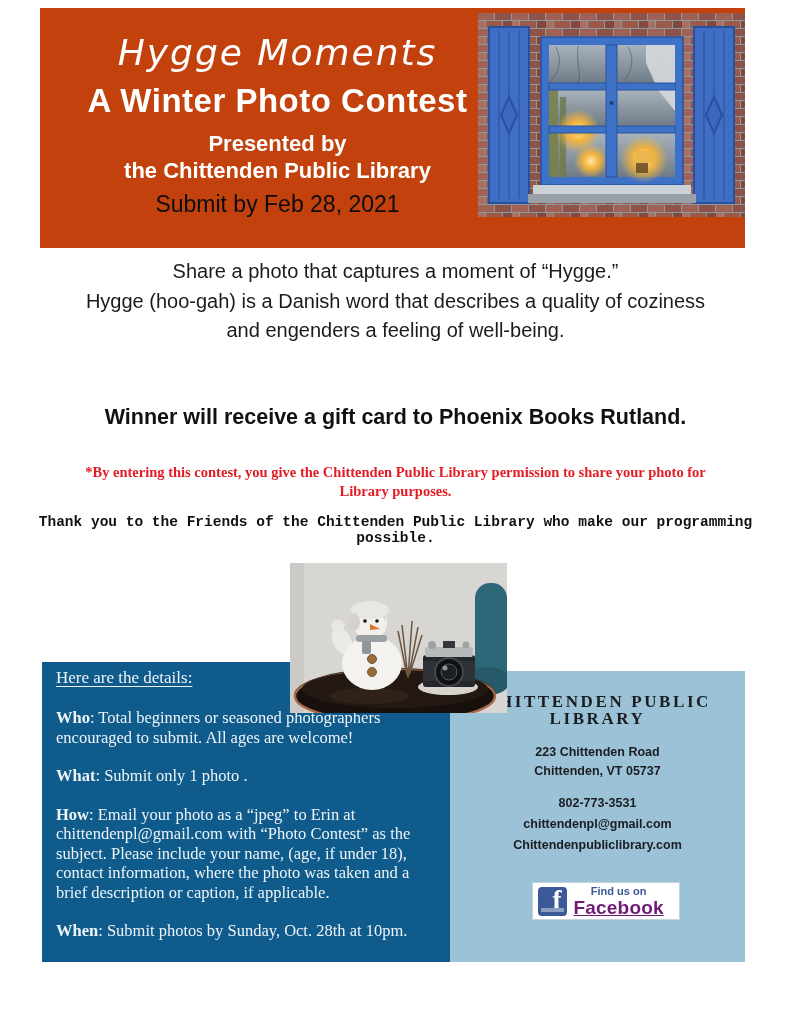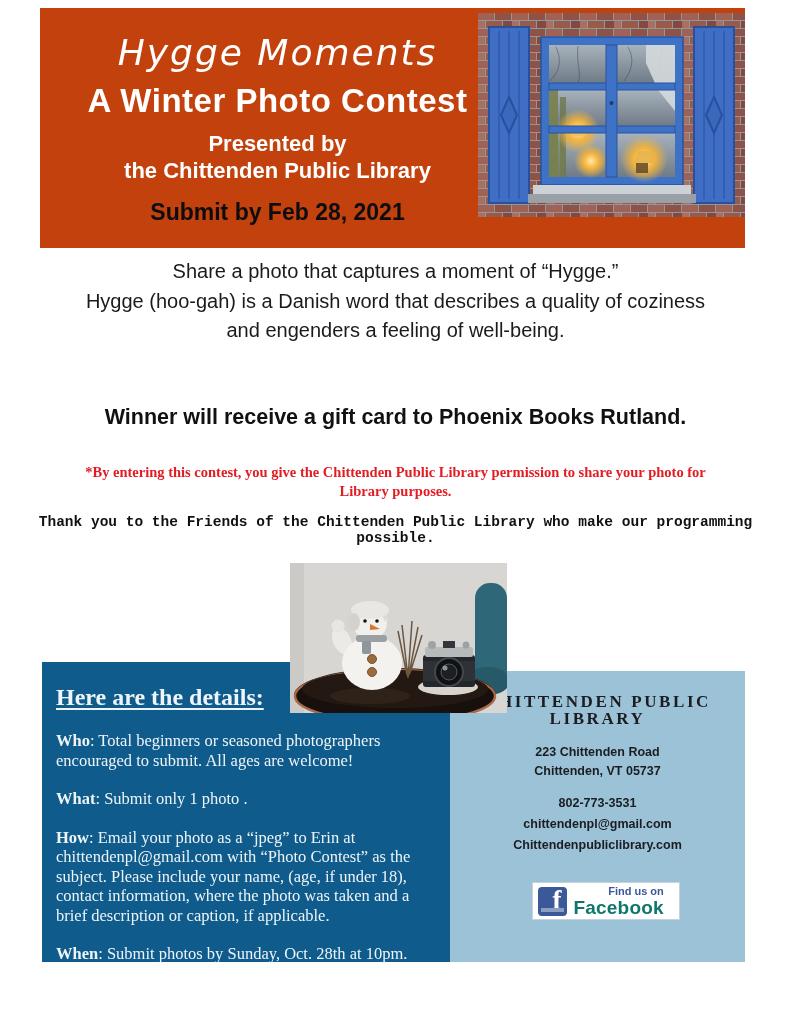--- a/index.html
+++ b/index.html
@@ -7,21 +7,21 @@
         font-family:"Liberation Sans",sans-serif;}
 
   
   .banner{position:absolute;left:40px;top:8px;width:705px;height:240px;background:#c2410c;}
   .banner-text{position:absolute;left:15px;top:0;width:445px;text-align:center;color:#ffffff;}
   .script-title{margin-top:24px;font-size:36px;font-style:italic;letter-spacing:2px;
                 font-family:"DejaVu Sans",cursive;}
   .main-title{margin-top:9px;font-size:33px;font-weight:bold;letter-spacing:.5px;}
   .presented{margin-top:10px;font-size:22px;font-weight:bold;line-height:27px;}
   .presented2{font-size:22px;font-weight:bold;line-height:27px;}
-  .deadline{margin-top:15px;font-size:23px;font-weight:bold;color:#0d0d0f;}
+  .deadline{margin-top:7px;font-size:23px;font-weight:normal;color:#0d0d0f;}
   .window-photo{position:absolute;right:0;top:5px;width:267px;height:204px;}
   .window-photo svg{display:block;width:100%;height:100%;}
 
   
   .intro{position:absolute;left:0;top:257px;width:791px;text-align:center;
          color:#1b1b1b;font-size:20px;line-height:29.5px;}
   .prize{position:absolute;left:0;top:405px;width:791px;text-align:center;
          color:#111;font-size:21.5px;font-weight:bold;}
   .note{position:absolute;left:0;top:463px;width:791px;text-align:center;
         color:#e31b23;font-family:"Liberation Serif",serif;font-weight:bold;
@@ -30,22 +30,22 @@
           font-family:Liberation Mono, monospace;font-weight:bold;font-size:14.5px;}
 
   
   .snowman-photo{position:absolute;left:290px;top:563px;width:217px;height:150px;z-index:3;}
   .snowman-photo svg{display:block;width:100%;height:100%;}
 
   
   .details-box{position:absolute;left:42px;top:662px;width:408px;height:300px;
                background:#0f5c8c;color:#eef4f8;font-family:"Liberation Serif",serif;
                box-sizing:border-box;padding:6px 12px 0 14px;z-index:1;}
-  .details-heading{font-size:24px;font-weight:bold;text-decoration:underline;
-                   text-underline-offset:3px;margin:16px 0 20px 0;}
+  .details-heading{font-size:17px;font-weight:normal;text-decoration:underline;
+                   text-underline-offset:3px;margin:0 0 20px 0;}
   .d-item{margin:0 0 19px 0;font-size:16.5px;line-height:19.5px;}
   .d-label{font-weight:bold;}
 
   
   .library-box{position:absolute;left:450px;top:671px;width:295px;height:291px;
                background:#9bc2d7;text-align:center;color:#1b1d21;z-index:1;
                box-sizing:border-box;padding-top:22px;}
   .lib-name{font-family:"Liberation Serif",serif;font-weight:bold;font-size:17px;
             letter-spacing:2.6px;line-height:17px;}
   .lib-address{margin-top:16px;font-weight:bold;font-size:12.5px;line-height:18.5px;}
@@ -54,23 +54,23 @@
   
   .fb-badge{margin:26px auto 0 auto;transform:translateX(8px);width:148px;height:38px;
             background:#ffffff;border-radius:2px;display:flex;align-items:center;
             gap:7px;padding:0 6px;box-sizing:border-box;box-shadow:0 0 0 1px #c7d2da inset;}
   .fb-square{position:relative;width:29px;height:29px;background:#3b5998;border-radius:4px;
              overflow:hidden;flex:0 0 auto;}
   .fb-square .f{position:absolute;right:5px;top:-2px;color:#fff;font-weight:bold;
                 font-size:27px;font-family:"Liberation Serif",serif;}
   .fb-square .bar{position:absolute;left:3px;right:3px;bottom:4px;height:4px;
                   background:#8b9dc3;}
-  .fb-text{display:flex;flex-direction:column;align-items:flex-end;line-height:1;}
+  .fb-text{display:flex;flex-direction:column;align-items:center;line-height:1;}
   .fb-line1{font-size:11px;font-weight:bold;color:#3b5998;margin-bottom:1px;}
-  .fb-line2{font-size:19px;font-weight:bold;color:#0f766e;letter-spacing:.2px;}
+  .fb-line2{font-size:19px;font-weight:bold;color:#701a75;letter-spacing:.2px;text-decoration:underline;}
 </style>
 </head>
 <body>
 
 <div class="page">
 
   <header class="banner">
     <div class="banner-text">
       <div class="script-title">Hygge Moments</div>
       <div class="main-title">A Winter Photo Contest</div>

